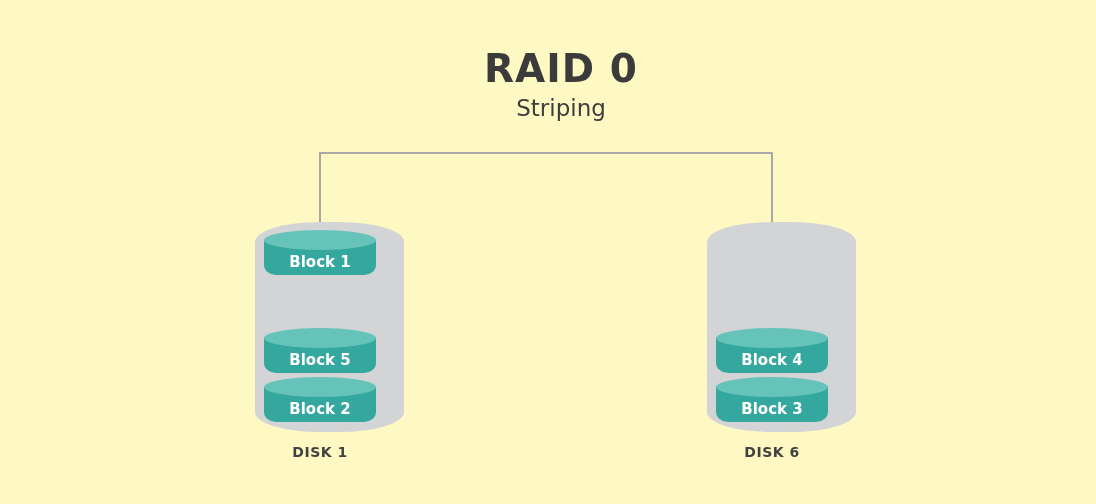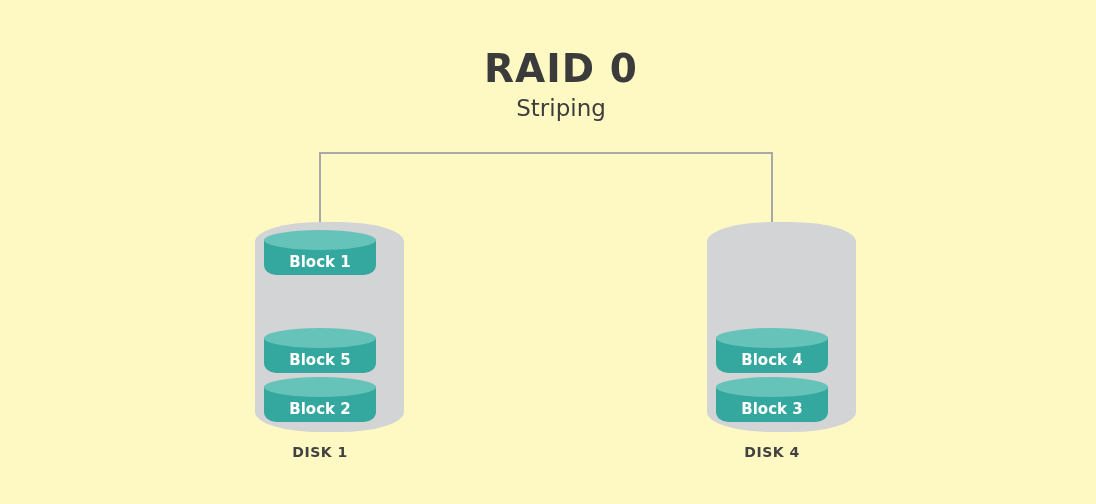--- a/index.html
+++ b/index.html
@@ -155,15 +155,15 @@
       <span class="block-label">Block 4</span>
     </div>
     <div class="block block-pos-3">
       <span class="block-body"></span>
       <span class="block-cap"></span>
       <span class="block-label">Block 3</span>
     </div>
   </div>
 
   <div class="disk-label disk-label-1">DISK 1</div>
-  <div class="disk-label disk-label-2">DISK 4</div>
+  <div class="disk-label disk-label-2">DISK 6</div>
 
 </div>
 
 </body></html>

